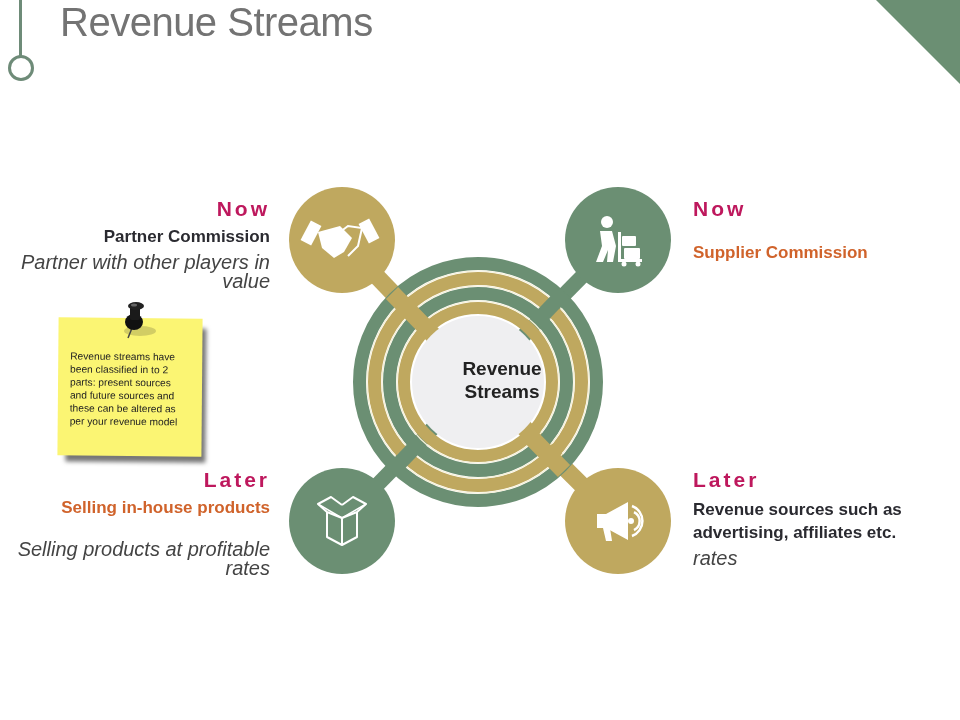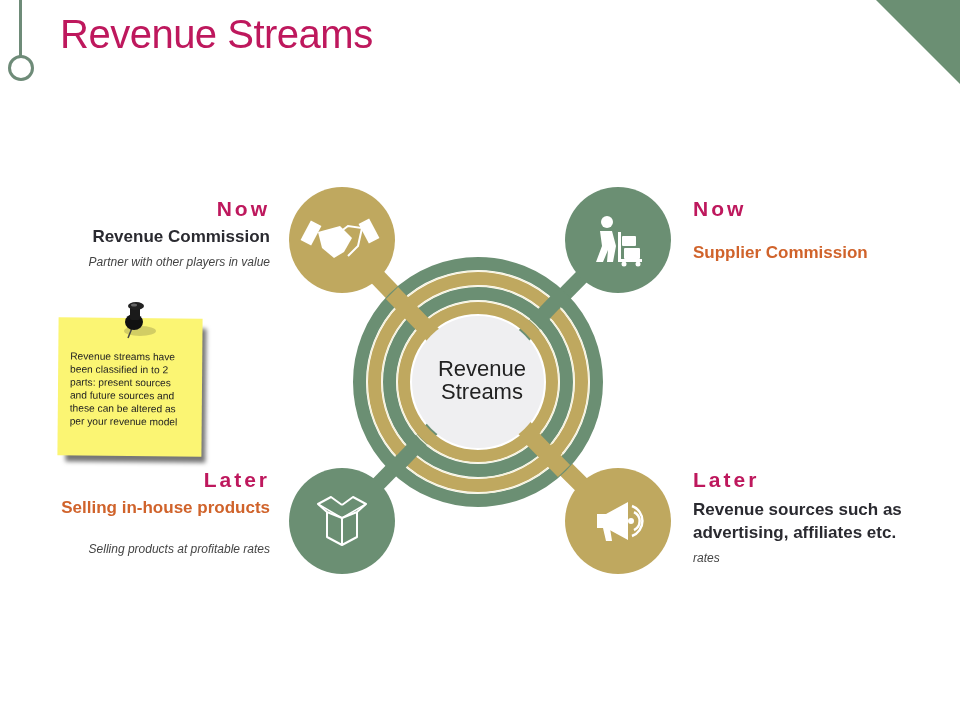--- a/index.html
+++ b/index.html
@@ -1,31 +1,31 @@
 <!DOCTYPE html>
 <html><head>
 <meta charset="utf-8">
 <style>
   html, body { margin:0; padding:0; }
   body { width:960px; height:720px; background:#ffffff; position:relative; overflow:hidden;
          font-family:"Liberation Sans", sans-serif; }
   .abs { position:absolute; }
-  .title { left:60px; top:12px; font-size:40px; color:#be185d; font-weight:normal; letter-spacing:-0.5px; }
+  .title { left:60px; top:0; font-size:40px; color:#737373; font-weight:normal; letter-spacing:-0.5px; }
   .deco-line { left:19px; top:0; width:3px; height:57px; background:#6e8b78; }
   .deco-ring { left:8px; top:55px; width:20px; height:20px; border:3px solid #6e8b78; border-radius:50%; box-sizing:border-box; width:26px; height:26px; }
   .when { font-size:21px; font-weight:bold; letter-spacing:3px; color:#be185d; }
   .head { font-size:17px; font-weight:bold; }
-  .desc { font-size:12px; font-style:italic; color:#444; line-height:19px; }
+  .desc { font-size:20px; font-style:italic; color:#444; line-height:19px; }
   .right-al { text-align:right; }
   .orange { color:#d0632b; }
   .dark { color:#2a2a30; }
   .note { left:58px; top:318px; width:144px; height:138px; background:#fbf573;
           box-shadow: 6px 8px 4px -2px #777; transform:rotate(0.5deg); }
   .note-text { position:absolute; left:12px; top:32px; width:128px; font-size:10.2px; line-height:13px; color:#222; }
-  .center-label { left:416px; top:357px; width:132px; text-align:center; font-size:22px; font-weight:normal; color:#222; line-height:23px; }
+  .center-label { left:436px; top:357px; width:132px; text-align:center; font-size:19px; font-weight:bold; color:#222; line-height:23px; }
   svg { position:absolute; left:0; top:0; }
 </style>
 </head>
 <body>
 
 <div class="abs deco-line"></div>
 <div class="abs deco-ring"></div>
 <svg width="960" height="720" style="pointer-events:none">
   <polygon points="876,0 960,0 960,84" fill="#6b8f73"></polygon>
 </svg>
@@ -96,21 +96,21 @@
   </g>
 </svg>
 
 <div class="abs center-label">
   <div>Revenue</div>
   <div>Streams</div>
 </div>
 
 <div class="abs right-al" style="left:20px; top:197px; width:250px;">
   <div class="when">Now</div>
-  <div class="head dark" style="margin-top:6px;">Revenue Commission</div>
+  <div class="head dark" style="margin-top:6px;">Partner Commission</div>
   <div class="desc" style="margin-top:6px;">
     <div>Partner with  other players in value</div>
   </div>
 </div>
 
 <div class="abs" style="left:693px; top:197px; width:260px;">
   <div class="when">Now</div>
   <div class="head orange" style="margin-top:22px;">Supplier Commission</div>
 </div>
 

